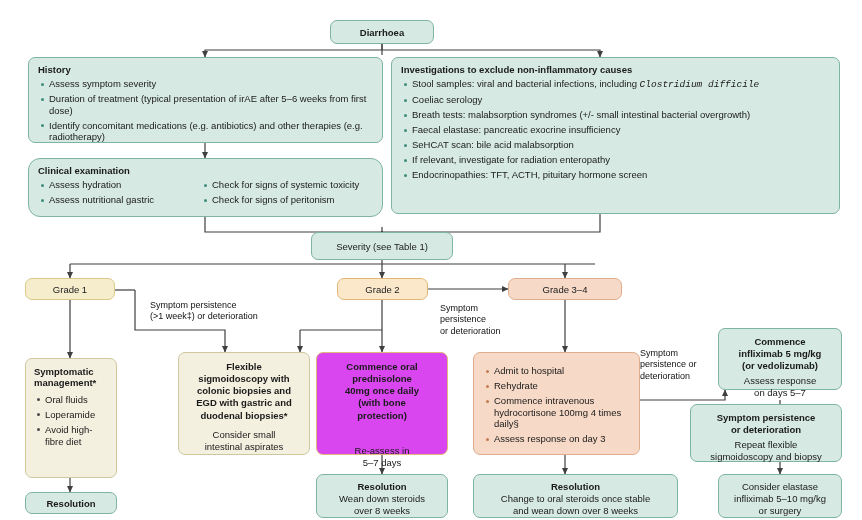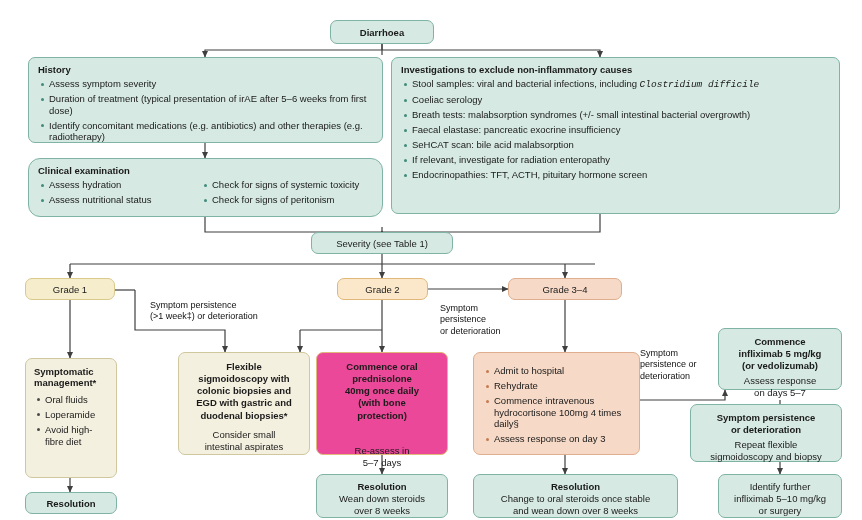--- a/index.html
+++ b/index.html
@@ -15,21 +15,21 @@
   #canvas{position:relative;width:862px;height:520px;}
   .box{
     position:absolute;
     box-sizing:border-box;
     border-radius:7px;
     border:1px solid #6aa39a;
   }
   .teal{ background:#d6e9e2; border-color:#7fb3a6; }
   .cream{ background:#f4f0df; border-color:#cfc79e; }
   .yellow{ background:#f6edcd; border-color:#d9c98b; }
-  .orange{ background:#ec4899; border-color:#e0b87a; }
+  .orange{ background:#d946ef; border-color:#e0b87a; }
   .orangelt{ background:#fbe8cb; border-color:#e0b87a; }
   .salmon{ background:#f6d9c6; border-color:#dfae8e; }
   .center{ text-align:center; }
   .title{ font-weight:bold; }
   .pad{ padding:6px 9px; }
   ul{ margin:3px 0 0 0; padding:0 0 0 11px; list-style:none; }
   li{ position:relative; margin:0 0 3.5px 0; line-height:1.22; }
   li:before{
     content:"";
     position:absolute;
@@ -122,21 +122,21 @@
       <li class="tealdot">Duration of treatment (typical presentation of irAE after 5–6 weeks from first dose)</li>
       <li class="tealdot">Identify concomitant medications (e.g. antibiotics) and other therapies (e.g. radiotherapy)</li>
     </ul>
   </div>
 
   <div class="box teal pad" style="left:28px;top:158px;width:355px;height:59px;border-radius:12px;">
     <div class="boxtitle">Clinical examination</div>
     <div class="twocol">
       <ul class="c1">
         <li class="tealdot">Assess hydration</li>
-        <li class="tealdot">Assess nutritional status</li>
+        <li class="tealdot">Assess nutritional gastric</li>
       </ul>
       <ul class="c2">
         <li class="tealdot">Check for signs of systemic toxicity</li>
         <li class="tealdot">Check for signs of peritonism</li>
       </ul>
     </div>
   </div>
 
   <div class="box teal pad" style="left:391px;top:57px;width:449px;height:157px;">
     <div class="boxtitle">Investigations to exclude non-inflammatory causes</div>
@@ -146,21 +146,21 @@
       </li>
       <li class="tealdot">Coeliac serology</li>
       <li class="tealdot">Breath tests: malabsorption syndromes (+/- small intestinal bacterial overgrowth)</li>
       <li class="tealdot">Faecal elastase: pancreatic exocrine insufficiency</li>
       <li class="tealdot">SeHCAT scan: bile acid malabsorption</li>
       <li class="tealdot">If relevant, investigate for radiation enteropathy</li>
       <li class="tealdot">Endocrinopathies: TFT, ACTH, pituitary hormone screen</li>
     </ul>
   </div>
 
-  <div class="box teal center" style="left:311px;top:232px;width:142px;height:22px;display:flex;align-items:center;justify-content:center;">
+  <div class="box teal center" style="left:311px;top:232px;width:142px;height:28px;display:flex;align-items:center;justify-content:center;">
     <span>Severity (see Table 1)</span>
   </div>
 
   <div class="box yellow center" style="left:25px;top:278px;width:90px;height:22px;display:flex;align-items:center;justify-content:center;">
     <span>Grade 1</span>
   </div>
   <div class="box orangelt center" style="left:337px;top:278px;width:91px;height:22px;display:flex;align-items:center;justify-content:center;">
     <span>Grade 2</span>
   </div>
   <div class="box salmon center" style="left:508px;top:278px;width:114px;height:22px;display:flex;align-items:center;justify-content:center;">
@@ -249,21 +249,21 @@
       <div>Symptom persistence</div>
       <div>or deterioration</div>
     </div>
     <div style="margin-top:3px;line-height:1.25;">
       <div>Repeat flexible</div>
       <div>sigmoidoscopy and biopsy</div>
     </div>
   </div>
 
   <div class="box teal center" style="left:718px;top:474px;width:124px;height:44px;padding:6px 5px;line-height:1.28;">
-    <div>Identify further</div>
+    <div>Consider elastase</div>
     <div>infliximab 5–10 mg/kg</div>
     <div>or surgery</div>
   </div>
 
   <div class="box teal center" style="left:316px;top:474px;width:132px;height:44px;padding:6px 5px;line-height:1.28;">
     <div class="title">Resolution</div>
     <div>Wean down steroids</div>
     <div>over 8 weeks</div>
   </div>
 

